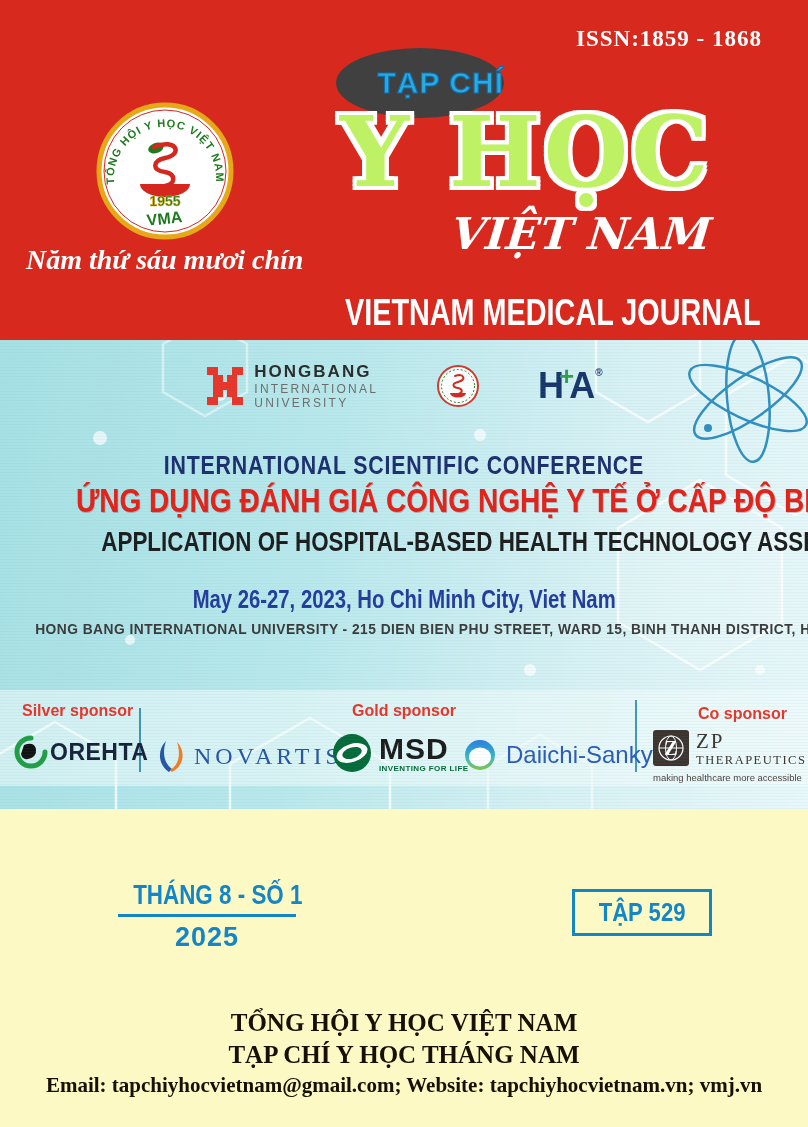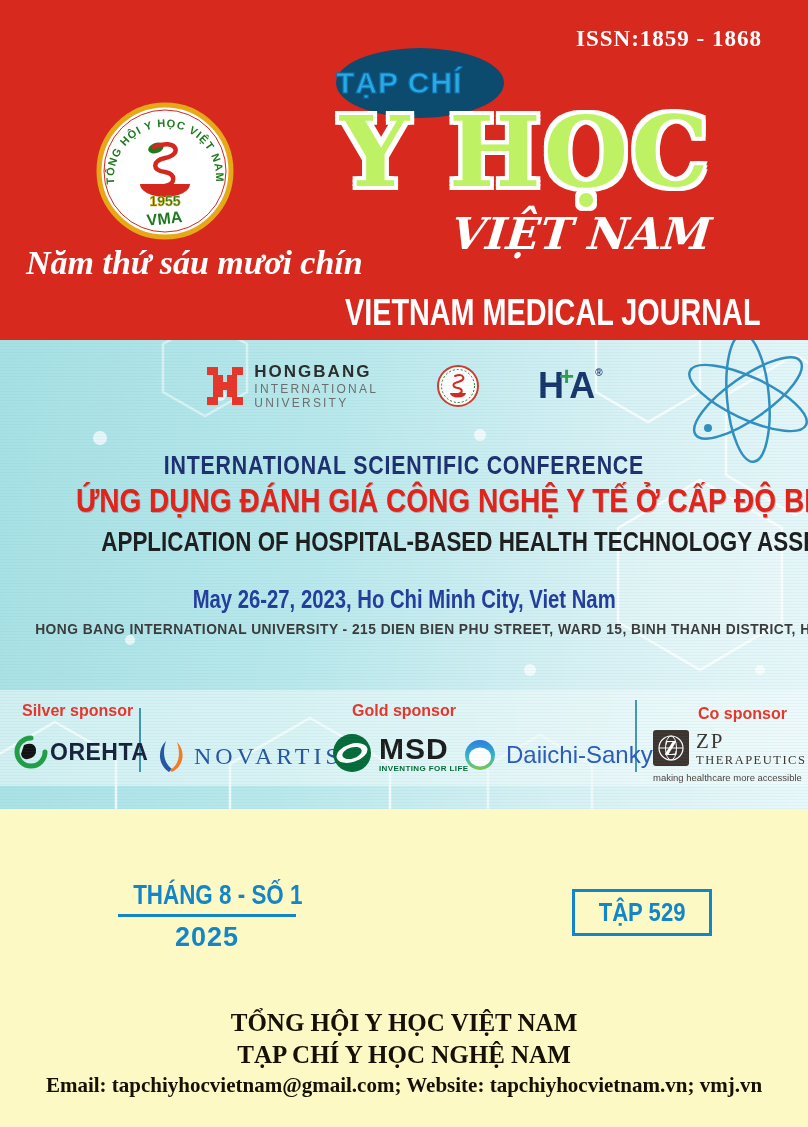--- a/index.html
+++ b/index.html
@@ -3,24 +3,24 @@
 <meta charset="utf-8">
 <style>
   * { margin:0; padding:0; box-sizing:border-box; }
   html,body { width:808px; }
   body { font-family:"Liberation Sans", sans-serif; }
   .page { position:relative; width:808px; height:1127px; overflow:hidden; background:#fff; }
 
   
   .band-red { position:absolute; left:0; top:0; width:808px; height:340px; background:var(--band_red,#d8291f); }
   .issn { position:absolute; top:26px; right:46px; color:#fff; font-family:"Liberation Serif",serif; font-weight:bold; font-size:23px; letter-spacing:1px; }
-  .oval { position:absolute; left:336px; top:48px; width:168px; height:70px; background:#0c4a6e; border-radius:50%; display:flex; align-items:center; justify-content:flex-start; }
+  .oval { position:absolute; left:336px; top:48px; width:168px; height:70px; background:#404040; border-radius:50%; display:flex; align-items:center; justify-content:flex-end; }
   .oval span { color:var(--cyan,#29abe2); font-weight:bold; font-size:30px; letter-spacing:1px; -webkit-text-stroke:1.2px #0e6fb0; }
   .vma-logo { position:absolute; left:94px; top:100px; width:142px; height:142px; }
-  .nam-line { position:absolute; left:26px; top:244px; color:#fff; font-family:"Liberation Serif",serif; font-style:italic; font-weight:bold; font-size:34px; }
+  .nam-line { position:absolute; left:26px; top:244px; color:#fff; font-family:"Liberation Serif",serif; font-style:italic; font-weight:bold; font-size:28px; }
   .yhoc { position:absolute; left:340px; top:104px; color:#bef264; font-family:"DejaVu Serif",serif; font-weight:bold; font-size:97px; line-height:1; letter-spacing:3px;
           text-shadow:-4px -4px 0 #fff,4px -4px 0 #fff,-4px 4px 0 #fff,4px 4px 0 #fff,-4px 0 0 #fff,4px 0 0 #fff,0 -4px 0 #fff,0 4px 0 #fff; }
   .vietnam-script { position:absolute; left:452px; top:208px; color:#fff; font-family:"DejaVu Serif",serif; font-style:italic; font-weight:bold; font-size:44px; transform:skewX(-6deg); }
   .vmj-en { position:absolute; left:345px; top:292px; color:#fff; font-weight:bold; font-size:36px; white-space:nowrap; transform:scaleX(.8); transform-origin:left center; letter-spacing:0; }
 
   
   .band-poster { position:absolute; left:0; top:340px; width:808px; height:469px;
       background:linear-gradient(100deg,#a6e0e4 0%,#b9e8ec 40%,#d8f1f4 72%,#e9f8fa 100%); }
   .band-poster::after { content:""; position:absolute; inset:0; pointer-events:none;
       background:repeating-linear-gradient(0deg, rgba(90,160,170,.07) 0 1px, transparent 1px 3px); }
@@ -271,18 +271,18 @@
       <div class="rule"></div>
       <div class="l2">2025</div>
     </div>
 
     <div class="volume-box">
       <span>TẬP 529</span>
     </div>
 
     <div class="footer">
       <div class="f1">TỔNG HỘI Y HỌC VIỆT NAM</div>
-      <div class="f1">TẠP CHÍ Y HỌC NGHỆ NAM</div>
+      <div class="f1">TẠP CHÍ Y HỌC THÁNG NAM</div>
       <div class="f3">Email: tapchiyhocvietnam@gmail.com; Website: tapchiyhocvietnam.vn; vmj.vn</div>
     </div>
   </div>
 
 </div>
 
 </body></html>

